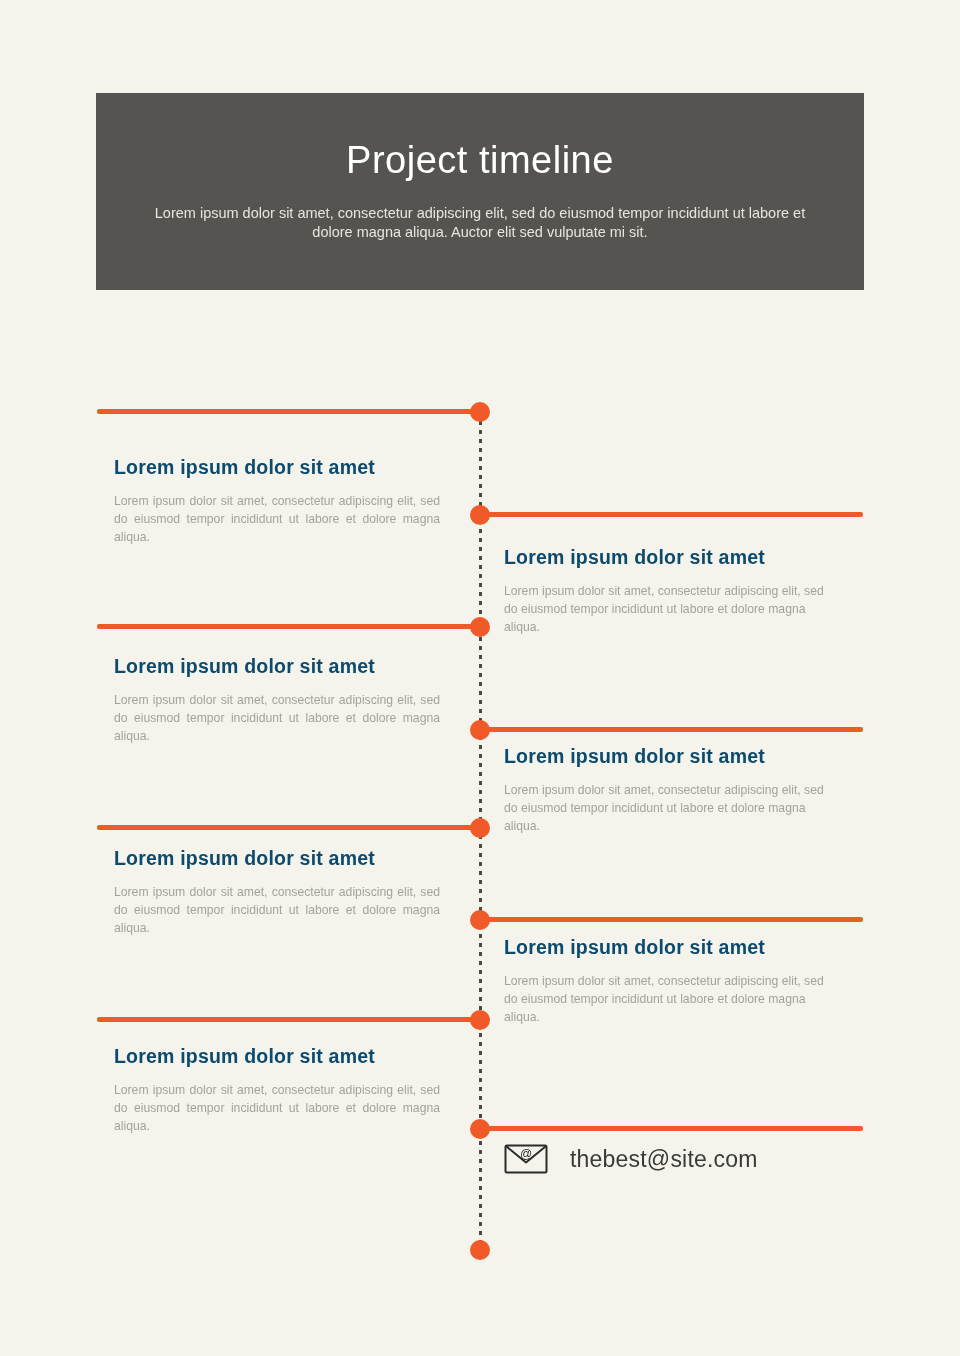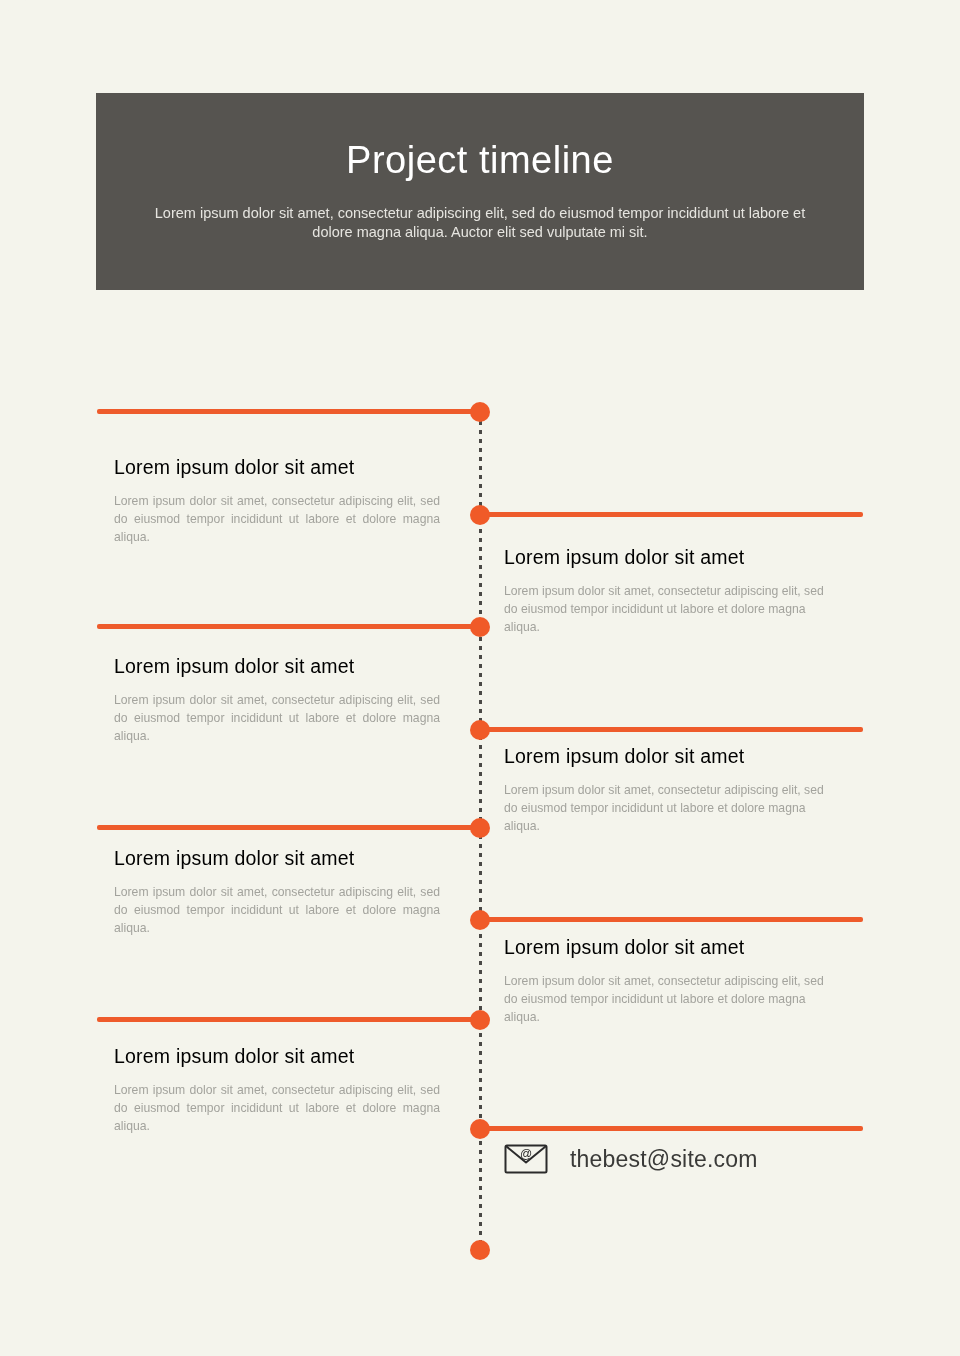--- a/index.html
+++ b/index.html
@@ -87,23 +87,23 @@
 
   
   .block {
     position: absolute;
     width: 326px;
   }
   .block.left  { left: 114px; text-align: left; }
   .block.right { left: 504px; text-align: left; }
 
   .block-title {
-    color: #000000;
+    color: #0c4a6e;
     font-size: 19.5px;
-    font-weight: 400;
+    font-weight: 700;
     letter-spacing: 0.2px;
     line-height: 1.2;
     margin-bottom: 13px;
   }
   .block-body {
     color: #a3a39d;
     font-size: 12.2px;
     font-weight: 400;
     line-height: 1.48;
   }

